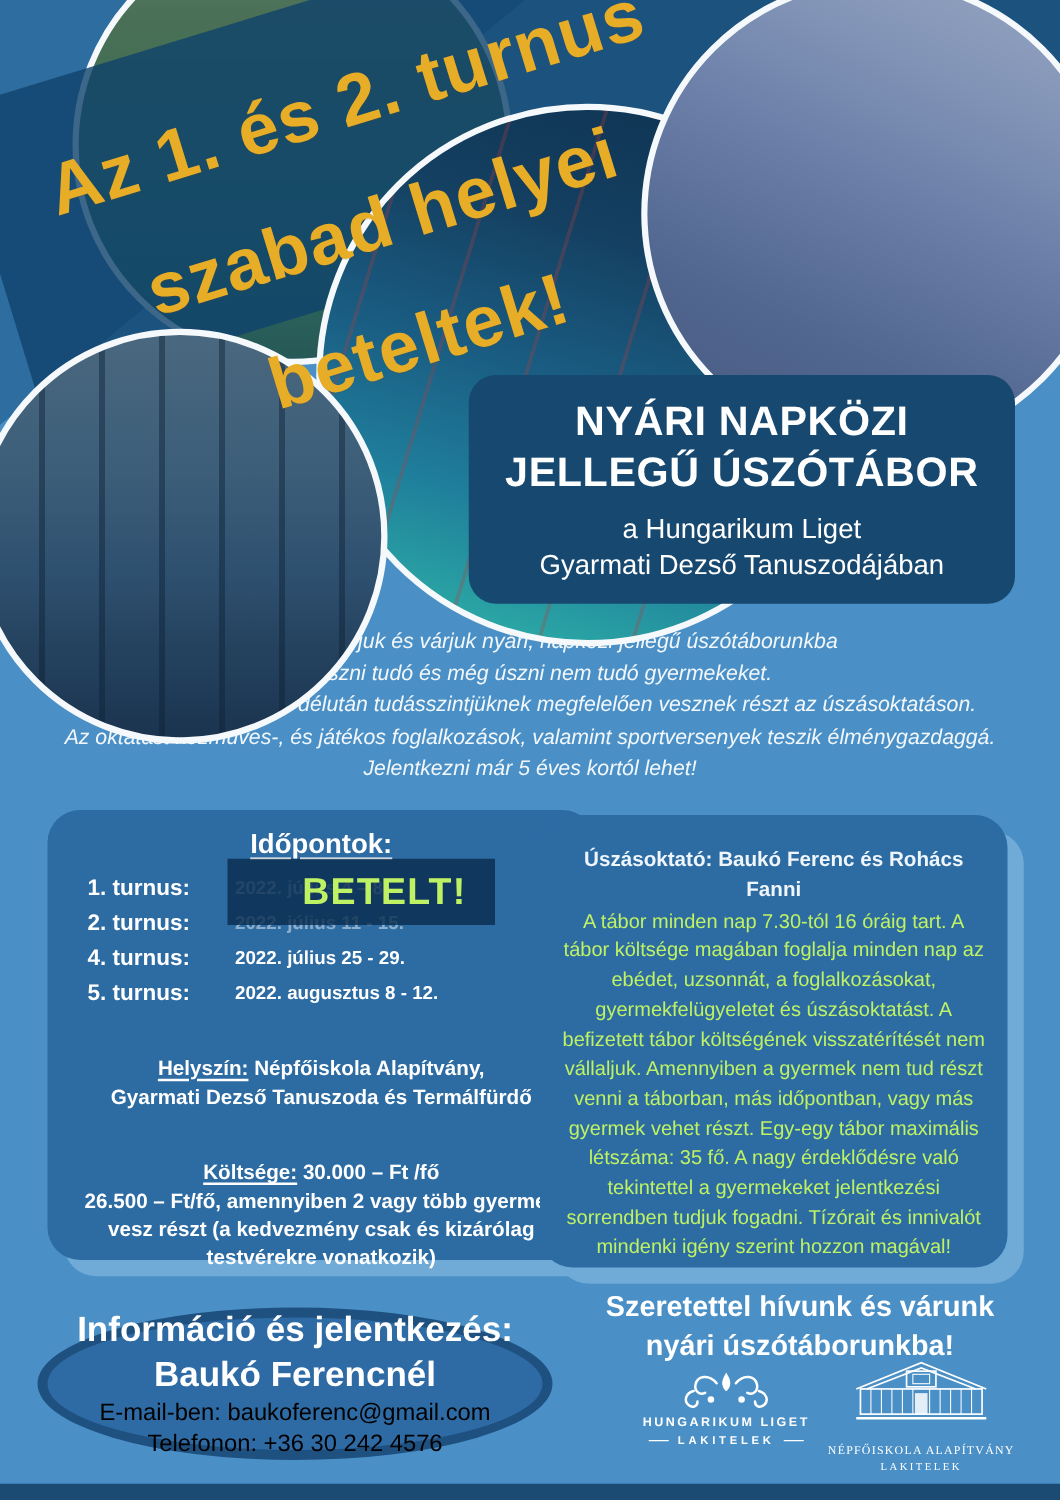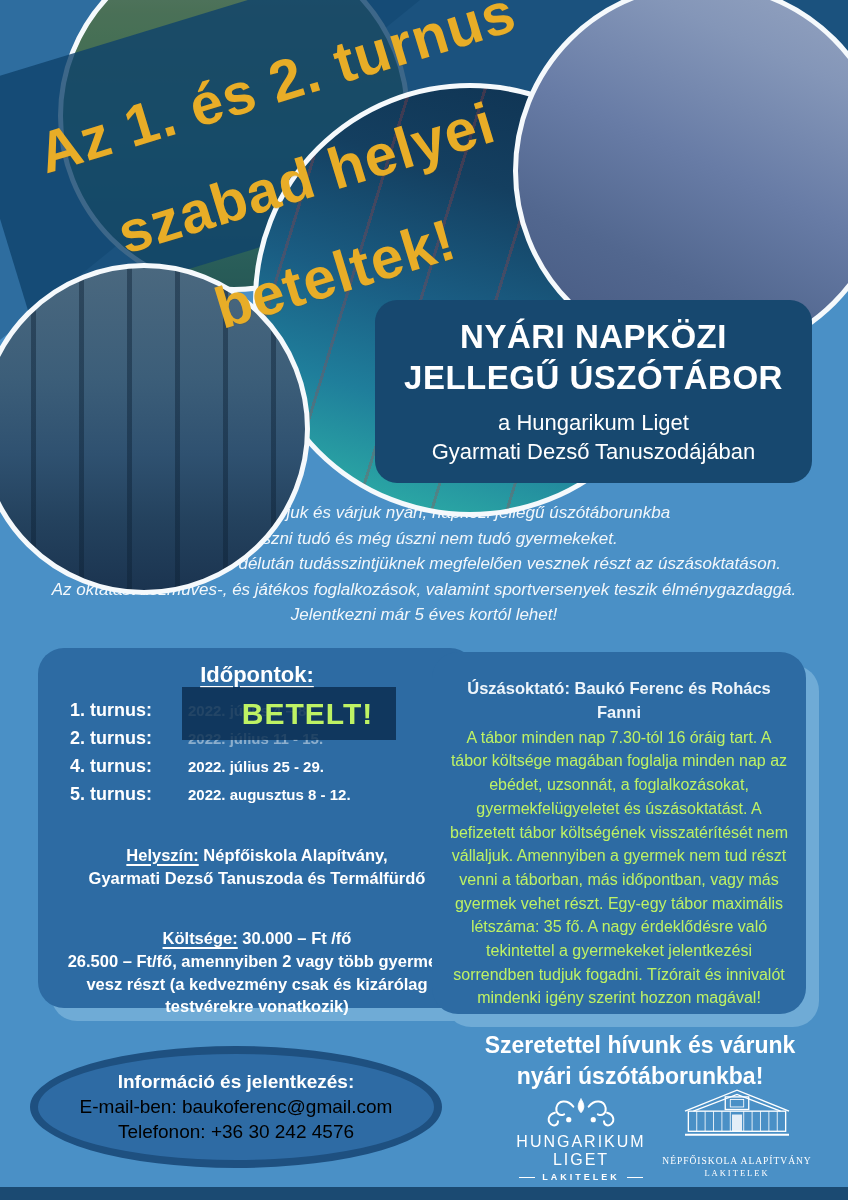--- a/index.html
+++ b/index.html
@@ -61,27 +61,27 @@
   .block{font-weight:700;font-size:16.5px;line-height:1.38;text-align:center;white-space:pre-line;}
   .block .lbl{text-decoration:underline;text-underline-offset:3px;text-decoration-thickness:2px;}
   .loc-block{margin-top:13px;}
   .cost-block{margin-top:15px;}
   .card-right .instructor{font-weight:700;font-size:16.5px;line-height:1.48;color:#eef5fb;}
   .card-right .body{font-weight:400;font-size:16px;line-height:1.48;color:#bef264;margin-top:1px;}
   
   .contact-oval{position:absolute;left:30px;top:1046px;width:412px;height:122px;
     background:#2e6ba4;border:8px solid #1e5080;border-radius:50%;box-sizing:border-box;
     display:flex;flex-direction:column;align-items:center;justify-content:center;text-align:center;}
-  .contact-oval .b{font-weight:700;font-size:19px;line-height:1.3;}
+  .contact-oval .b{font-weight:700;font-size:28px;line-height:1.3;}
   .contact-oval .r{font-weight:400;font-size:19px;line-height:1.32;color:#000000;}
   .closing{position:absolute;left:458px;top:1030px;width:364px;text-align:center;
     font-weight:700;font-size:23px;line-height:1.35;white-space:pre-line;}
   .logo{position:absolute;text-align:center;color:#fff;}
   .logo-hungarikum{left:508px;top:1094px;width:146px;}
-  .logo-hungarikum .l1{font-size:16px;font-weight:400;letter-spacing:2px;margin-top:3px;}
+  .logo-hungarikum .l1{font-size:10px;font-weight:700;letter-spacing:2px;margin-top:3px;}
   .logo-hungarikum .l2{font-size:9px;font-weight:700;letter-spacing:3px;margin-top:3px;
     display:flex;align-items:center;justify-content:center;gap:7px;}
   .logo-hungarikum .l2::before,.logo-hungarikum .l2::after{content:"";width:16px;border-top:1.5px solid #fff;}
   .logo-nepfoiskola{left:662px;top:1086px;width:150px;font-family:"Liberation Serif",serif;}
   .logo-nepfoiskola .l1{font-size:9.5px;letter-spacing:1px;margin-top:18px;}
   .logo-nepfoiskola .l2{font-size:8.5px;letter-spacing:2px;margin-top:2px;}
   .bottom-bar{position:absolute;left:0;bottom:0;width:848px;height:13px;background:#1b4a72;}
   svg{display:block;margin:0 auto;}
 </style>
 </head>
@@ -149,20 +149,21 @@
     <div class="body">A tábor minden nap 7.30-tól 16 óráig tart.
 A tábor költsége magában foglalja minden nap az ebédet, uzsonnát, a foglalkozásokat, gyermekfelügyeletet és úszásoktatást.
 A befizetett tábor költségének visszatérítését nem vállaljuk. Amennyiben a gyermek nem tud részt venni a táborban, más időpontban, vagy más gyermek vehet részt.
 Egy-egy tábor maximális létszáma: 35 fő.
 A nagy érdeklődésre való tekintettel a gyermekeket jelentkezési sorrendben tudjuk fogadni.
 Tízórait és innivalót mindenki igény szerint hozzon magával!</div>
   </div>
 
   <div class="contact-oval">
     <div class="b">Információ és jelentkezés:</div>
+    <div class="b">Baukó Ferencnél</div>
     <div class="r">E-mail-ben: baukoferenc@gmail.com</div>
     <div class="r">Telefonon: +36 30 242 4576</div>
   </div>
 
   <div class="closing">Szeretettel hívunk és várunk
 nyári úszótáborunkba!</div>
 
   <div class="logo logo-hungarikum">
     <svg width="92" height="36" viewBox="0 0 120 46">
       <g fill="none" stroke="#ffffff" stroke-width="2.6" stroke-linecap="round">

